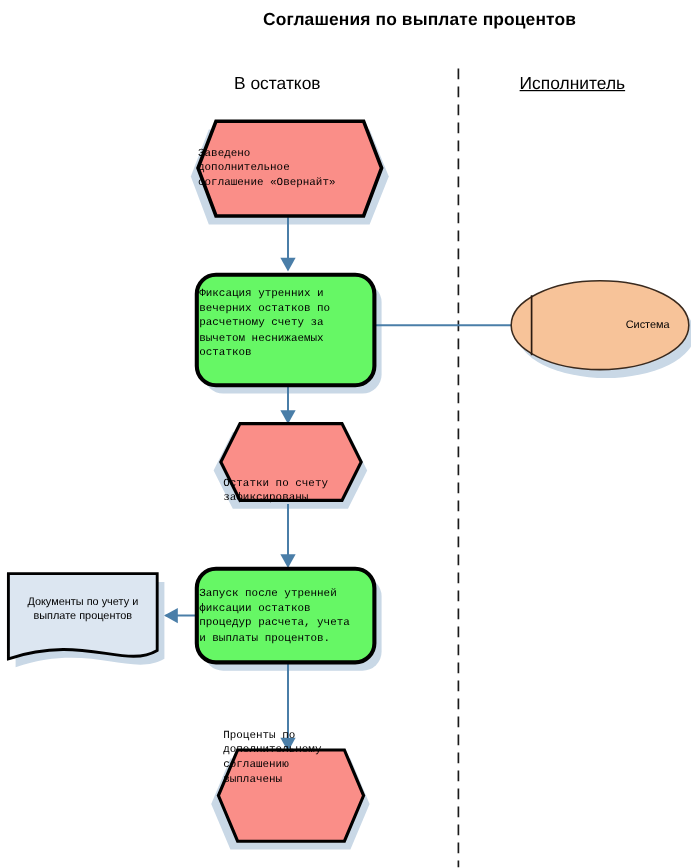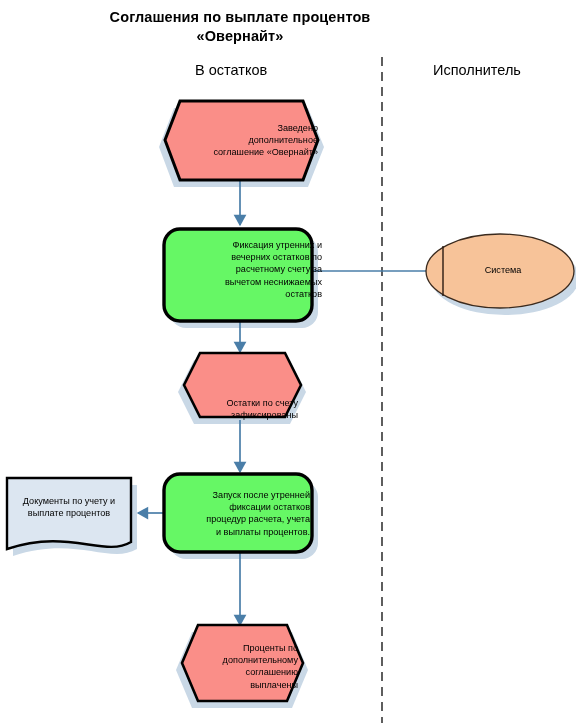--- a/index.html
+++ b/index.html
@@ -17,48 +17,49 @@
   #canvas {
     position: absolute;
     inset: 0;
     width: 576px;
     height: 723px;
   }
   .title {
     position: absolute;
     left: 0; top: 8px;
     width: 480px;
-    text-align: center;
+    text-align: right;
     font-size: 14.5px;
     font-weight: bold;
     line-height: 19px;
     letter-spacing: 0.1px;
   }
   .title span { display: block; }
   .lane-head {
     position: absolute;
     font-size: 14.5px;
     font-weight: normal;
     white-space: nowrap;
   }
   .lane-head-system { left: 195px; top: 62px; }
-  .lane-head-actor  { left: 433px; top: 62px; }
+  .lane-head-actor  { left: 433px; top: 62px; text-decoration: underline; }
 
   .shape-label {
     position: absolute;
-    text-align: right;
+    text-align: left;
     font-size: 9.1px;
     line-height: 12.2px;
     color: #000;
     pointer-events: none;
     white-space: pre-line;
+    font-family: Liberation Mono, monospace;
   }
   .ellipse-label {
     position: absolute;
-    text-align: center;
+    text-align: right;
     font-size: 9.1px;
     line-height: 12px;
   }
   .doc-label {
     position: absolute;
     text-align: center;
     font-size: 9.1px;
     line-height: 12.2px;
     white-space: pre-line;
   }
@@ -108,21 +109,20 @@
 
   <rect x="164" y="474" width="148" height="78" rx="16" ry="16" fill="#66F765" stroke="#000000" stroke-width="3.4"></rect>
 
   <path d="M 7 478 L 131 478 L 131 542 C 104 558 69 528 7 549 Z" fill="#DCE6F1" stroke="#000000" stroke-width="2.4"></path>
 
   <polygon points="198,625 287,625 303,663 287,701 198,701 182,663" fill="#FA8E88" stroke="#000000" stroke-width="2.6"></polygon>
 </svg>
 
 <div class="title">
   <span>Соглашения по выплате процентов</span>
-  <span>«Овернайт»</span>
 </div>
 
 <div class="lane-head lane-head-system">В остатков</div>
 <div class="lane-head lane-head-actor">Исполнитель</div>
 
 <div class="shape-label" style="left:165px; top:122px; width:153px;">Заведено
 дополнительное
 соглашение «Овернайт»</div>
 
 <div class="shape-label" style="left:166px; top:239px; width:156px;">Фиксация утренних и
@@ -137,16 +137,16 @@
 зафиксированы</div>
 
 <div class="shape-label" style="left:166px; top:489px; width:144px;">Запуск после утренней
 фиксации остатков
 процедур расчета, учета
 и выплаты процентов.</div>
 
 <div class="doc-label" style="left:6px; top:495px; width:126px;">Документы по учету и
 выплате процентов</div>
 
-<div class="shape-label" style="left:186px; top:642px; width:112px;">Проценты по
+<div class="shape-label" style="left:186px; top:607px; width:112px;">Проценты по
 дополнительному
 соглашению
 выплачены</div>
 
 </body></html>

